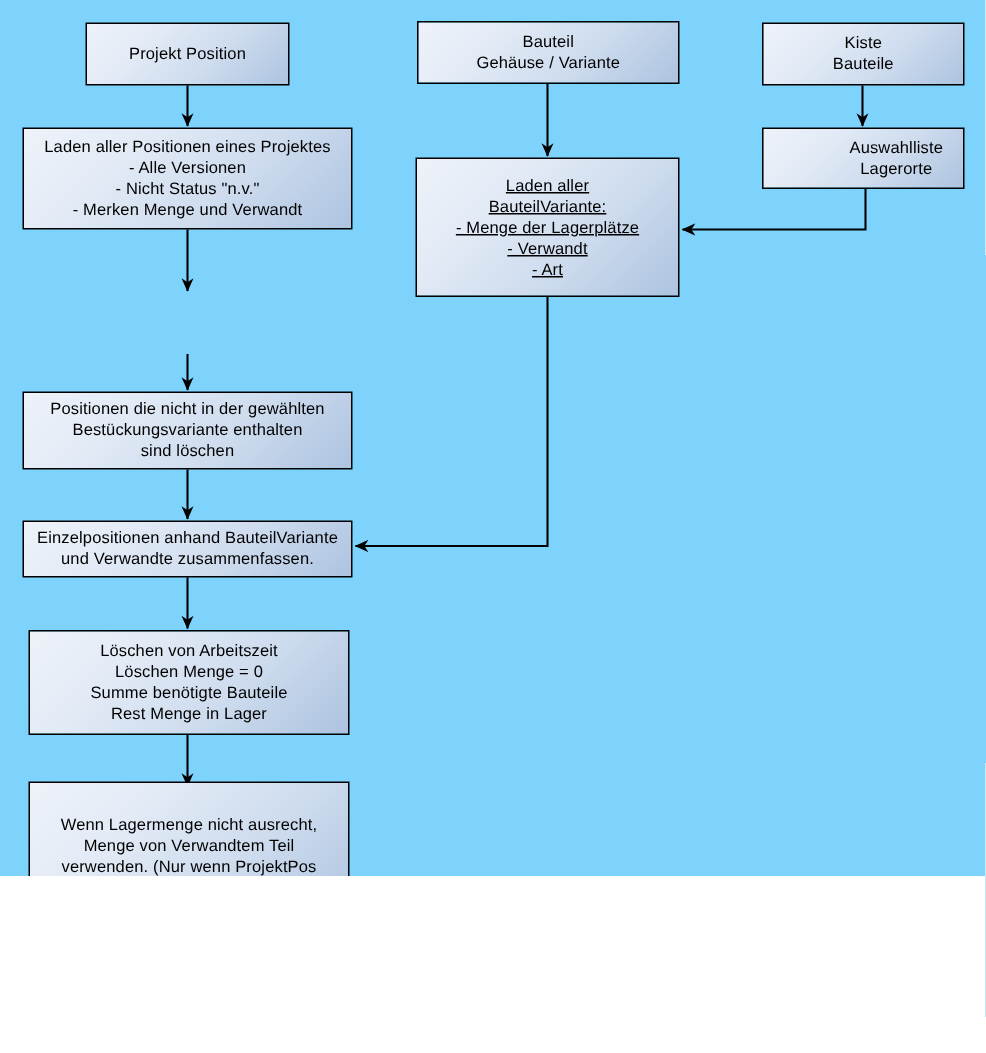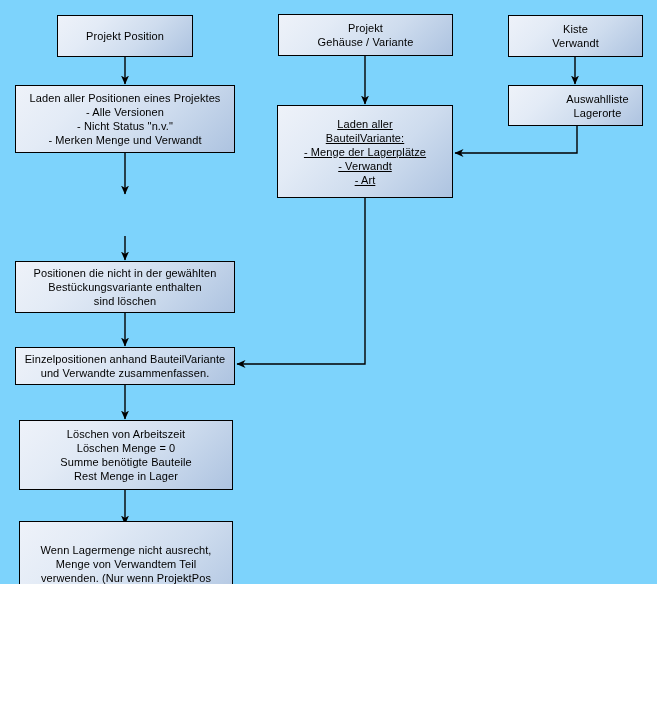--- a/index.html
+++ b/index.html
@@ -107,35 +107,35 @@
 Menge von Verwandtem Teil
 verwenden. (Nur wenn ProjektPos
 Verwandt nutzen darf)</span>
   </div>
 
   <div class="node" style="left:19px; top:645px; width:214px; height:43px;">
     <span class="label">Anzeige nicht Bauteile</span>
   </div>
 
   <div class="node" style="left:278px; top:14px; width:175px; height:42px;">
-    <span class="label">Projekt
+    <span class="label">Bauteil
 Gehäuse / Variante</span>
   </div>
 
   <div class="node" style="left:277px; top:105px; width:176px; height:93px;text-decoration:underline;">
     <span class="label">Laden aller
 BauteilVariante:
 - Menge der Lagerplätze
 - Verwandt
 - Art</span>
   </div>
 
   <div class="node" style="left:508px; top:15px; width:135px; height:42px;">
     <span class="label">Kiste
-Verwandt</span>
+Bauteile</span>
   </div>
 
   <div class="node" style="left:508px; top:85px; width:135px; height:41px;padding-left:46px;">
     <span class="label">Auswahlliste
 Lagerorte</span>
   </div>
 
 </div>
 
 </body></html>

